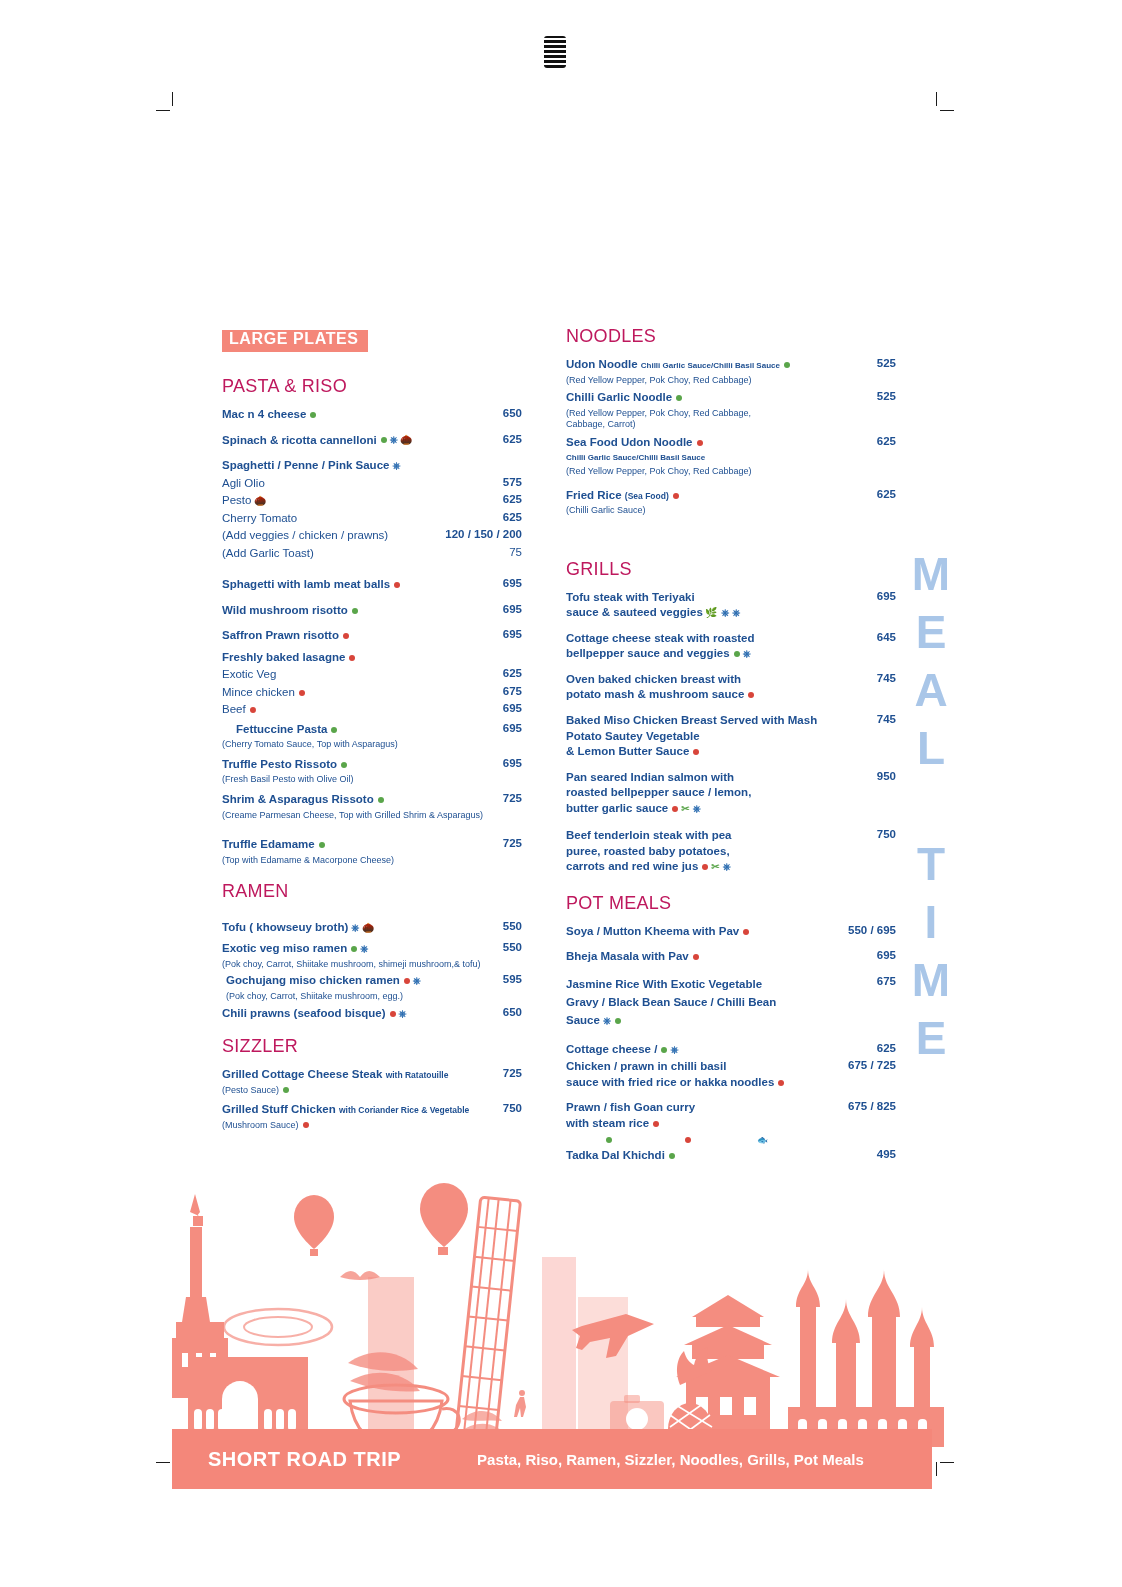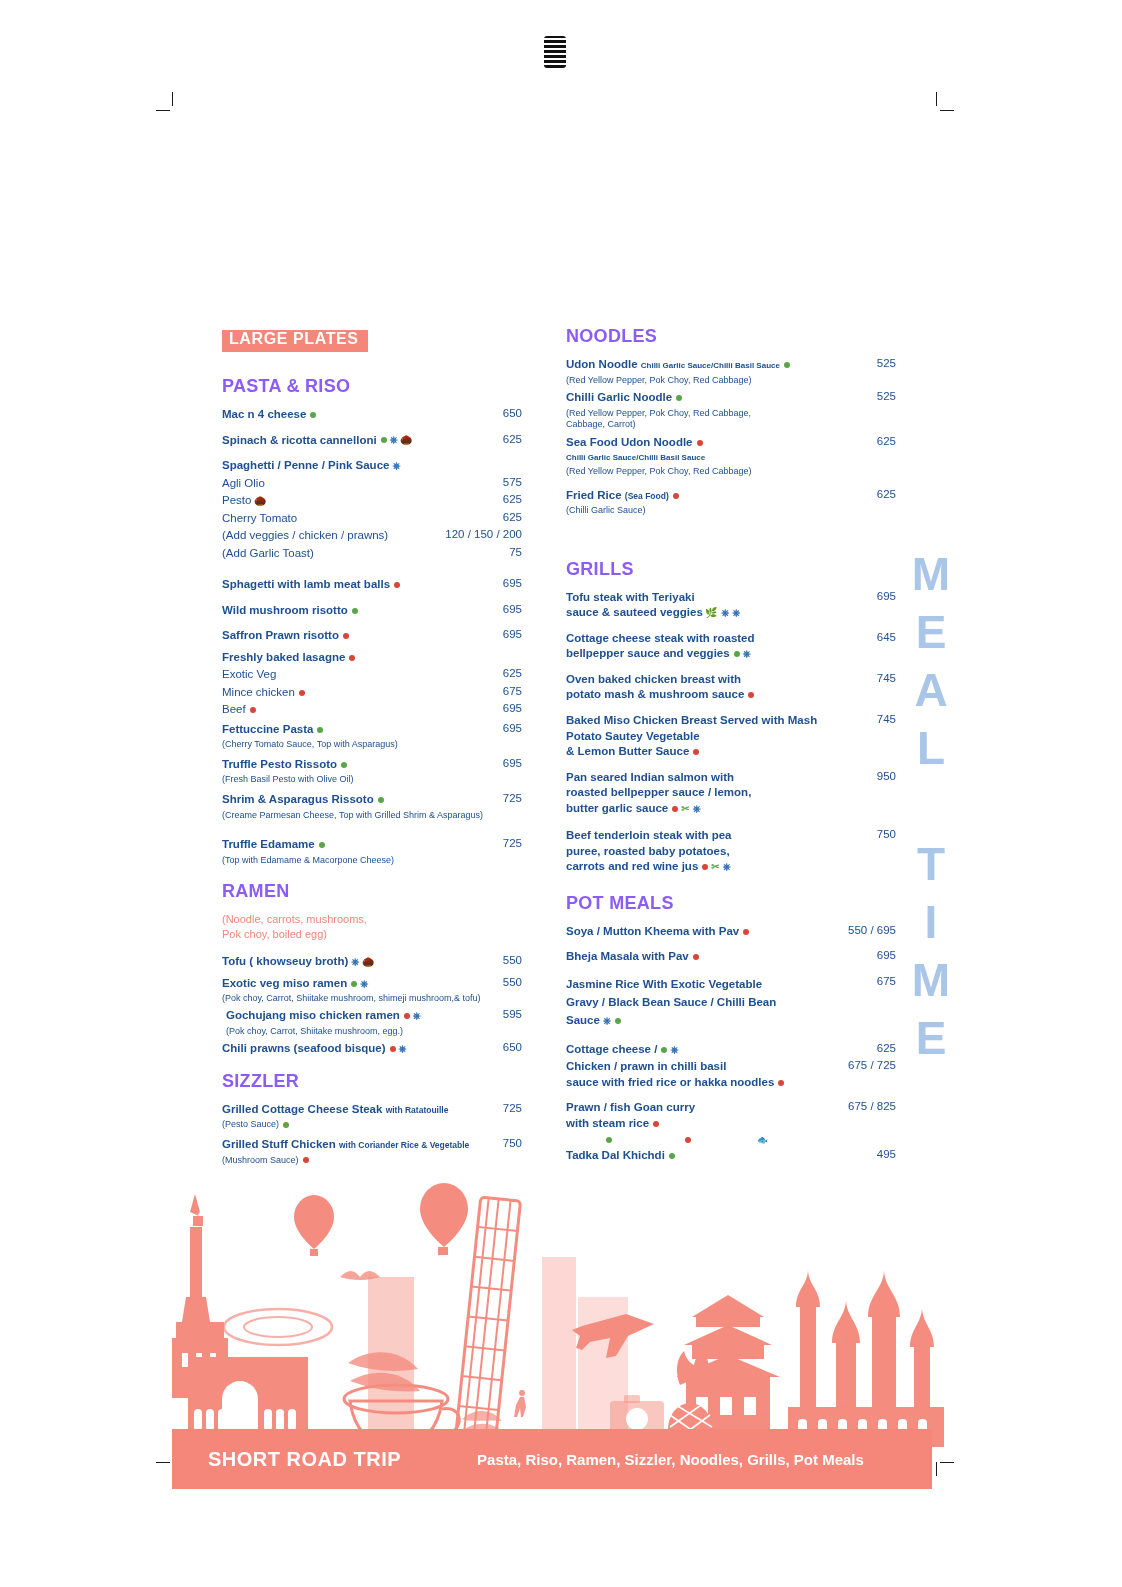--- a/index.html
+++ b/index.html
@@ -74,23 +74,23 @@
     display: inline-block;
     background: #f4877a;
     color: #ffffff;
     font-size: 16px;
     font-weight: 700;
     letter-spacing: .6px;
     padding: 0 9px 4px 7px;
     margin-bottom: 10px;
   }
   .section-title {
-    color: #8b5cf6;
+    color: #be185d;
     font-size: 18px;
-    font-weight: 700;
+    font-weight: 400;
     letter-spacing: .3px;
     margin: 14px 0 10px 0;
   }
   .section-title.tight { margin-top: 6px; }
 
   .row {
     display: flex;
     align-items: flex-start;
     justify-content: space-between;
     margin-bottom: 2px;
@@ -102,21 +102,21 @@
     line-height: 1.35;
     flex: 1 1 auto;
     padding-right: 8px;
   }
   .row .name.light {
     font-weight: 400;
   }
   .row .price {
     color: #1e4f91;
     font-size: 11.5px;
-    font-weight: 400;
+    font-weight: 700;
     white-space: nowrap;
     text-align: right;
     flex: 0 0 auto;
   }
   .row .price.light { font-weight: 400; }
 
   .sub {
     color: #1e4f91;
     font-size: 9px;
     font-weight: 400;
@@ -280,21 +280,21 @@
     </div>
     <div class="row">
       <div class="name light"><span>Mince chicken</span><span class="dot-red"></span></div>
       <div class="price">675</div>
     </div>
     <div class="row">
       <div class="name light"><span>Beef</span><span class="dot-red"></span></div>
       <div class="price">695</div>
     </div>
 
-    <div class="row" style="margin-top:4px;">
+    <div class="row" style="margin-top:4px;margin-left:14px;">
       <div class="name"><span>Fettuccine Pasta</span><span class="dot-green"></span></div>
       <div class="price">695</div>
     </div>
     <div class="sub">(Cherry Tomato Sauce, Top with Asparagus)</div>
 
     <div class="row" style="margin-top:6px;">
       <div class="name"><span>Truffle Pesto Rissoto</span><span class="dot-green"></span></div>
       <div class="price">695</div>
     </div>
     <div class="sub">(Fresh Basil Pesto with Olive Oil)</div>
@@ -306,22 +306,20 @@
     <div class="sub" style="white-space:pre-line;">(Creame Parmesan Cheese, Top with Grilled Shrim &amp; Asparagus)</div>
 
     <div class="row" style="margin-top:16px;">
       <div class="name"><span>Truffle Edamame</span><span class="dot-green"></span></div>
       <div class="price">725</div>
     </div>
     <div class="sub">(Top with Edamame &amp; Macorpone Cheese)</div>
 
     
     <div class="section-title">RAMEN</div>
-    <div class="sub red" style="white-space:pre-line; font-size:11px; font-weight:400; line-height:1.45;">(Noodle, carrots, mushrooms,
-Pok choy, boiled egg)</div>
 
     <div class="gap-s"></div>
 
     <div class="row">
       <div class="name"><span>Tofu  ( khowseuy broth)</span><span class="ic chef">⎈</span><span class="ic nut">🌰</span></div>
       <div class="price">550</div>
     </div>
 
     <div class="row" style="margin-top:6px;">
       <div class="name"><span>Exotic veg miso ramen</span><span class="dot-green"></span><span class="ic chef">⎈</span></div>

